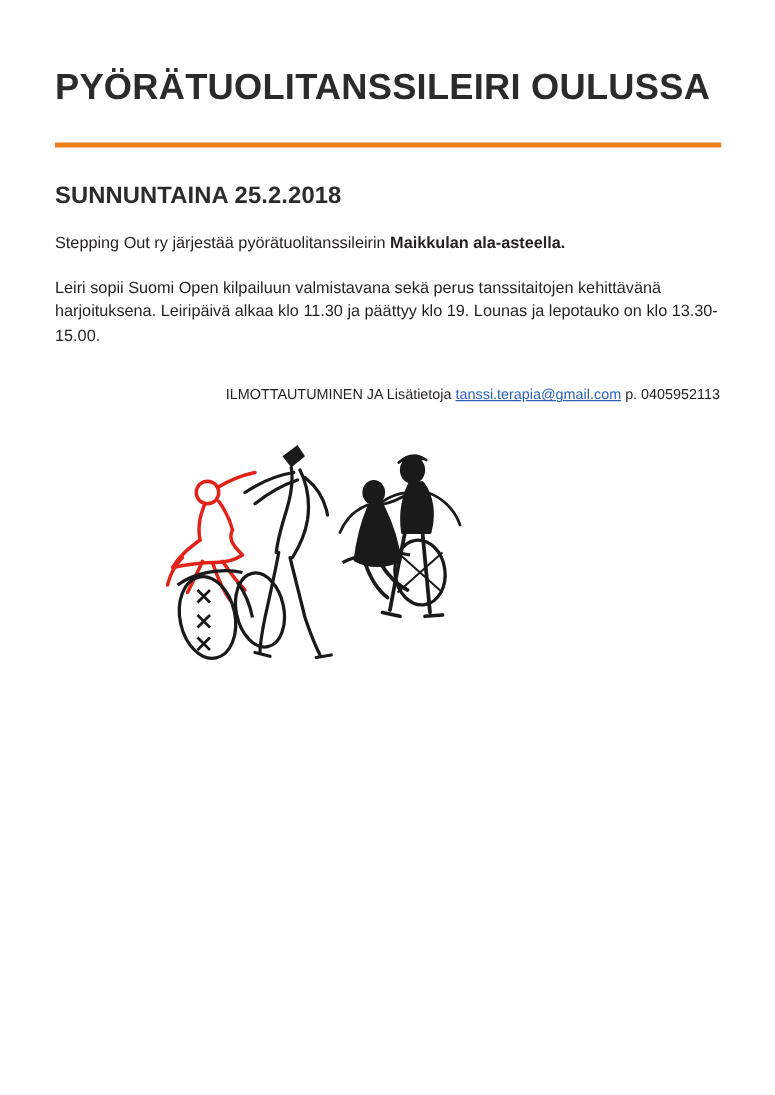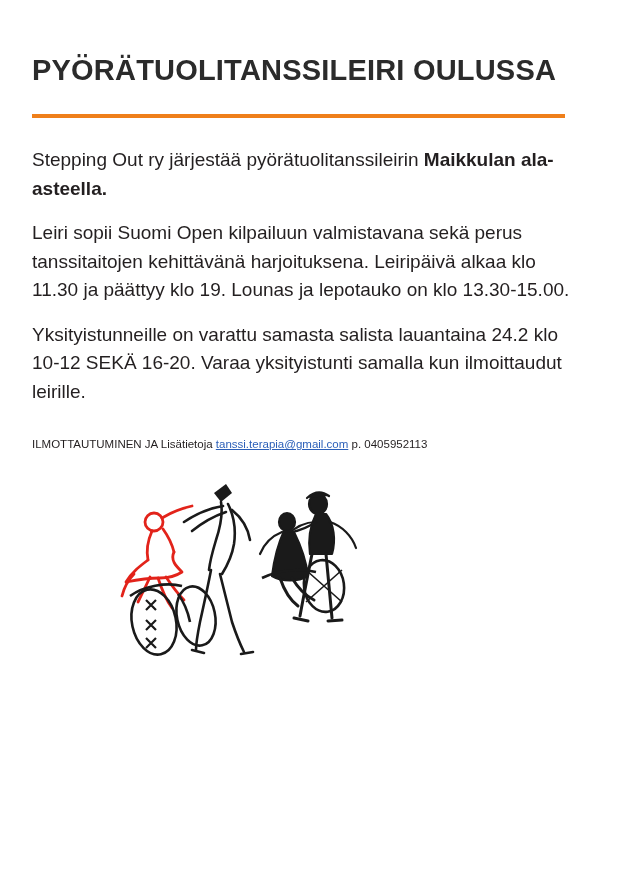--- a/index.html
+++ b/index.html
@@ -12,21 +12,21 @@
     background: #ffffff;
     font-family: "Liberation Sans", sans-serif;
     color: #231f20;
     overflow: hidden;
   }
   .page {
     position: relative;
     width: 620px;
     height: 876px;
     box-sizing: border-box;
-    padding: 52px 44px 0 32px;
+    padding: 52px 44px 0 44px;
   }
   .doc-title {
     font-size: 29px;
     font-weight: bold;
     line-height: 1.25;
     letter-spacing: 0.2px;
     color: #2b2b2b;
     margin: 0;
   }
   .title-rule {
@@ -37,36 +37,37 @@
     width: 533px;
   }
   .subheading {
     font-size: 19px;
     font-weight: bold;
     color: #2b2b2b;
     margin: 0 0 16px 0;
     letter-spacing: 0.1px;
   }
   p.body {
-    font-size: 19px;
+    font-size: 13px;
     line-height: 1.5;
     margin: 0 0 16px 0;
     color: #231f20;
   }
   p.body.bold {
     font-weight: normal;
   }
   .inline-bold {
     font-weight: bold;
   }
   .contact {
     font-size: 11.5px;
     margin: 30px 0 0 0;
     color: #231f20;
     line-height: 1.4;
+    text-align: right;
   }
   .contact a {
     color: #2b5fb8;
     text-decoration: underline;
   }
   .artwork {
     margin-top: 22px;
     margin-left: 78px;
     width: 310px;
     height: 210px;
@@ -76,29 +77,29 @@
 </style>
 </head>
 <body>
 
 <div class="page">
 
   <h1 class="doc-title">PYÖRÄTUOLITANSSILEIRI OULUSSA</h1>
 
   <div class="title-rule"></div>
 
+  <h2 class="subheading">SUNNUNTAINA 25.2.2018</h2>
 
   <p class="body">
     <span>Stepping Out ry järjestää pyörätuolitanssileirin </span><span class="inline-bold">Maikkulan ala-asteella.</span>
   </p>
 
   <p class="body bold">Leiri sopii Suomi Open kilpailuun valmistavana sekä perus tanssitaitojen kehittävänä harjoituksena. Leiripäivä alkaa klo 11.30 ja päättyy klo 19. Lounas ja lepotauko on klo 13.30-15.00.</p>
 
 
-  <p class="body">Yksityistunneille on varattu samasta salista lauantaina 24.2 klo 10-12 SEKÄ 16-20. Varaa yksityistunti samalla kun ilmoittaudut leirille.</p>
 
   <p class="contact">
     <span>ILMOTTAUTUMINEN JA Lisätietoja </span><a href="#">tanssi.terapia@gmail.com</a><span> p. 0405952113</span>
   </p>
 
   <div class="artwork">
     <svg width="310" height="210" viewBox="0 0 310 210" xmlns="http://www.w3.org/2000/svg">
 
       <g>
 

